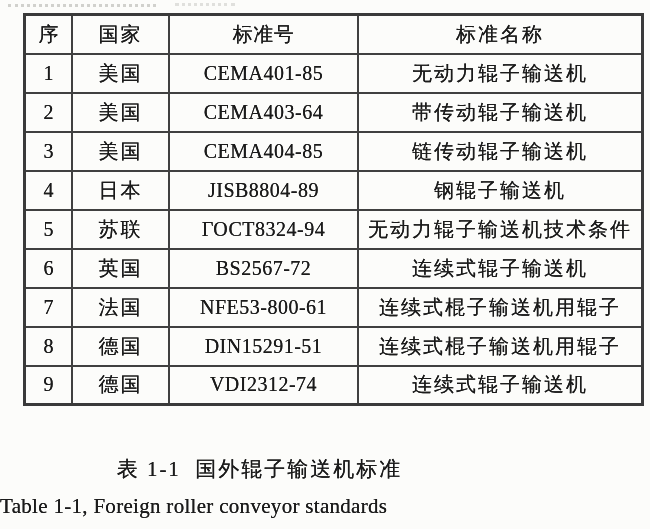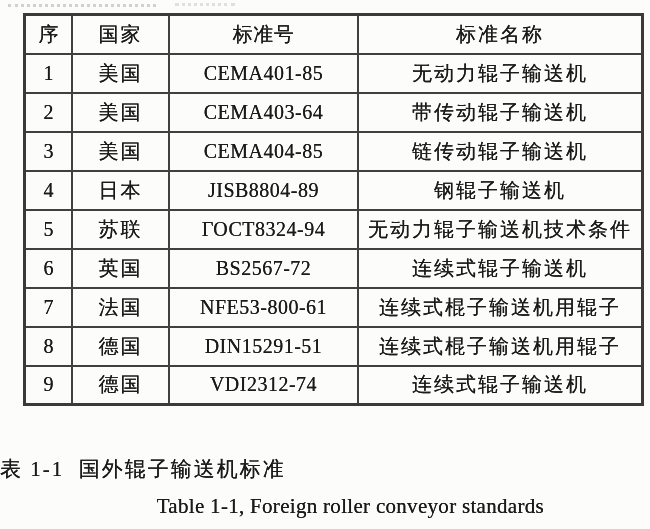--- a/index.html
+++ b/index.html
@@ -55,32 +55,32 @@
   .col-index        { width: 45px; }
   .col-country      { width: 95px; letter-spacing: 2px; }
   .col-standard_no  { width: 187px; letter-spacing: 0.5px; }
   .col-standard_name{ width: 282px; letter-spacing: 2px; margin-top: 30px; }
   th.col-standard_name, th.col-country { letter-spacing: 2px; }
   .caption-cn {
     position: absolute;
     top: 455px;
     left: 0;
     width: 519px;
-    text-align: left;
+    text-align: center;
     font-size: 21px;
     letter-spacing: 2px;
     white-space: pre;
     text-shadow: 0 0 0.5px currentColor;
   }
   .caption-en {
     position: absolute;
     top: 494px;
     left: 0;
     width: 544px;
-    text-align: right;
+    text-align: left;
     font-size: 21px;
     letter-spacing: 0.3px;
     text-shadow: 0 0 0.4px currentColor;
   }
 </style>
 </head>
 <body>
 
 <div class="scan-artifact-1"></div>
 <div class="scan-artifact-2"></div>

